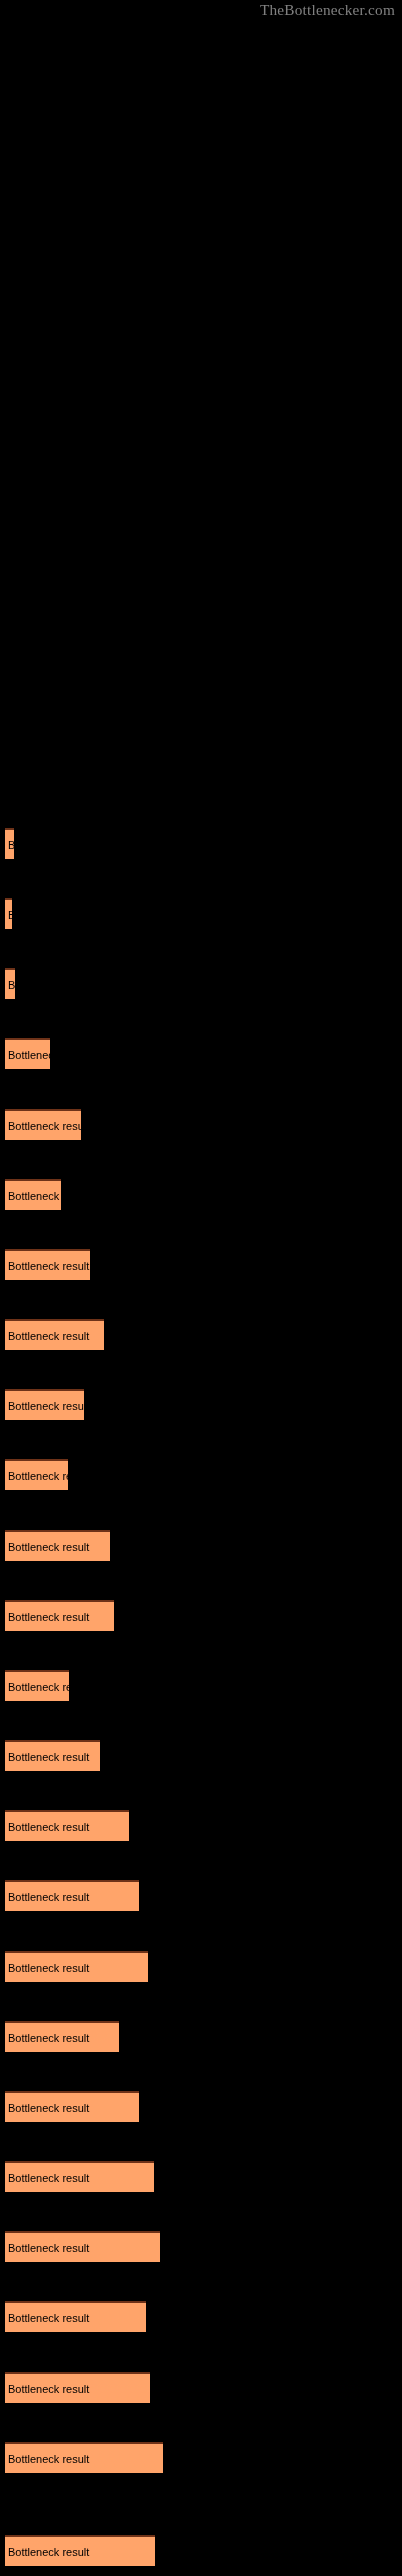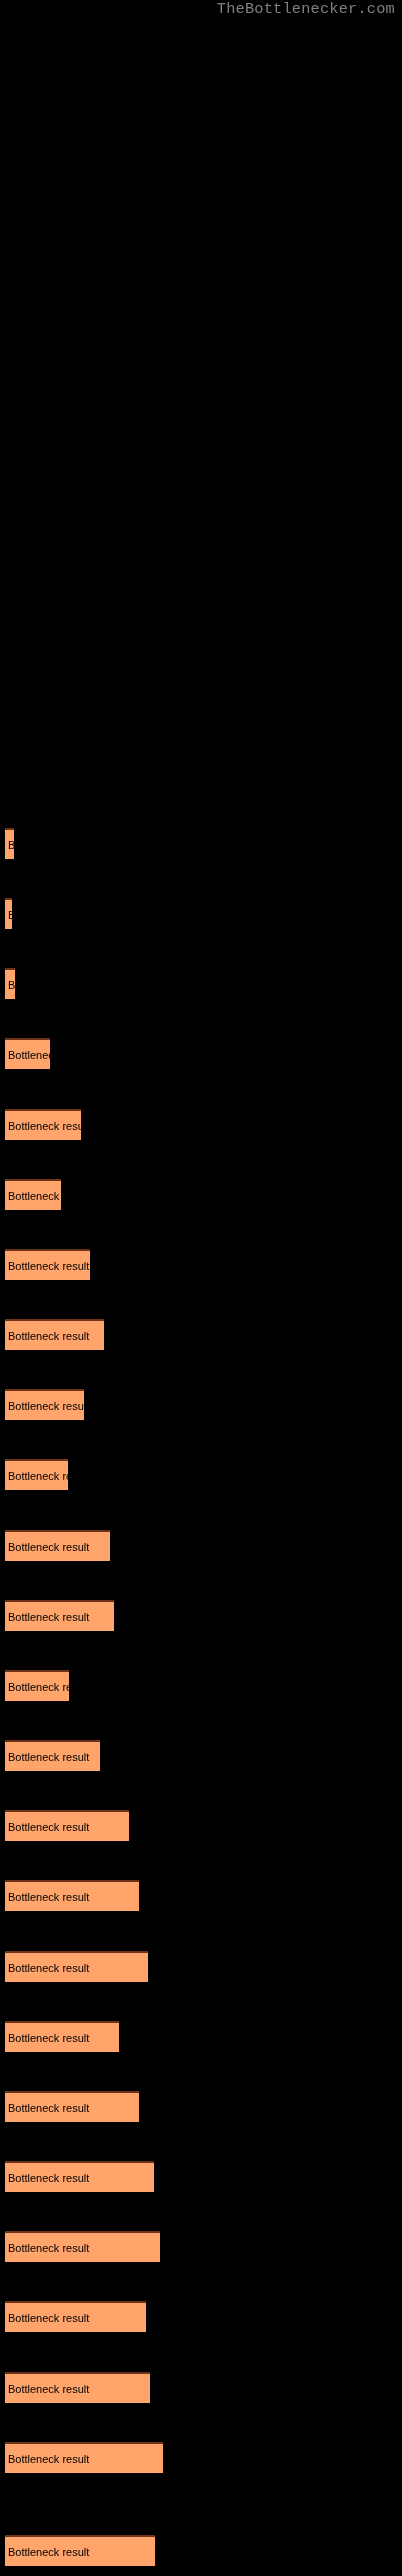--- a/index.html
+++ b/index.html
@@ -20,21 +20,21 @@
     position: absolute;
     left: 0; top: 0;
     width: 403px;
     height: 2576px;
     background: #000000;
   }
   .watermark {
     position: absolute;
     right: 8px;
     top: 0.8px;
-    font-family: Liberation Mono, monospace;
+    font-family: Liberation Serif, serif;
     font-size: 15.3px;
     line-height: 17.7px;
     letter-spacing: 0.2px;
     color: #808080;
     white-space: nowrap;
     user-select: none;
   }
   .plot-area {
     position: absolute;
     left: 0;

